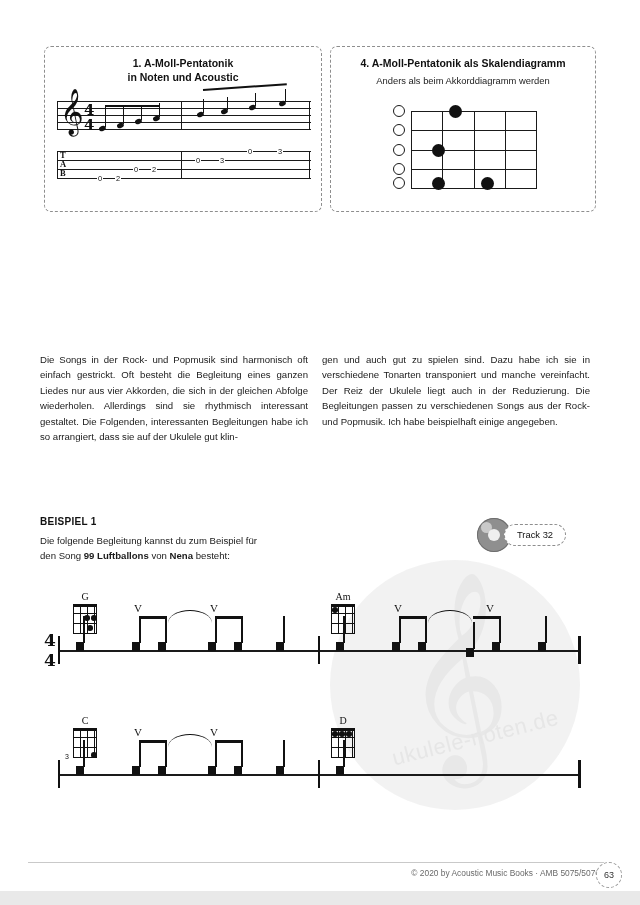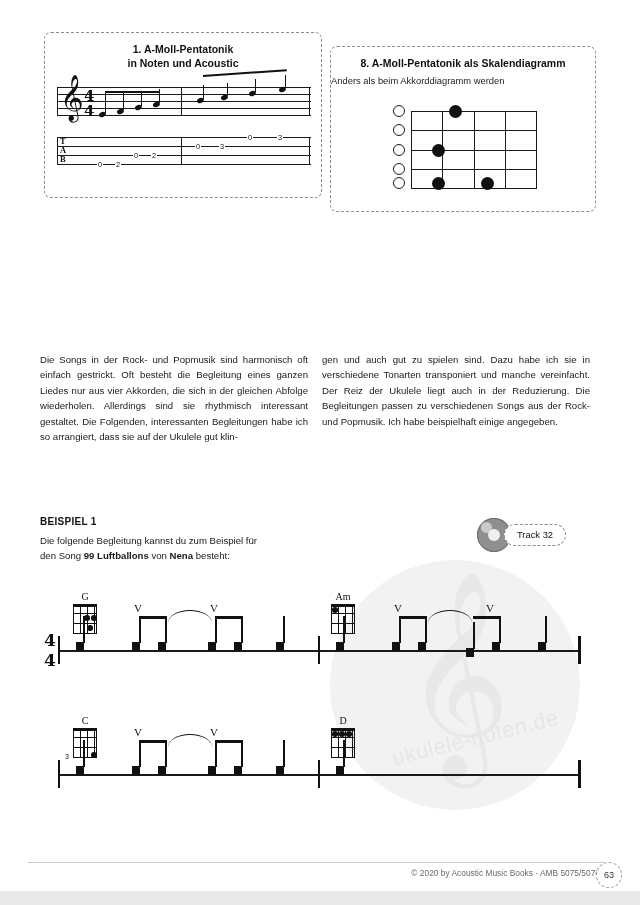--- a/index.html
+++ b/index.html
@@ -61,33 +61,33 @@
   }
 
   
   .topbox {
     position: absolute;
     border: 1.4px dashed #8e8e8e;
     border-radius: 7px;
     box-sizing: border-box;
     background: rgba(255,255,255,0.0);
   }
-  #box1 { left: 44px; top: 32px; width: 278px; height: 166px; }
+  #box1 { left: 44px; top: 46px; width: 278px; height: 166px; }
   #box2 { left: 330px; top: 46px; width: 266px; height: 166px; }
 
   .box-title {
     text-align: center;
     font-size: 10.5px;
     font-weight: bold;
     color: #111;
     margin-top: 9px;
     line-height: 14px;
   }
   .box-sub {
-    text-align: left;
+    text-align: center;
     font-size: 9.4px;
     color: #222;
     line-height: 14px;
     margin-top: 4px;
   }
 
   
   .notation1 {
     position: absolute;
     left: 12px;
@@ -543,21 +543,21 @@
       <div class="tabnum" style="left:94px; top:68px;">2</div>
 
       <div class="tabnum" style="left:138px; top:59px;">0</div>
       <div class="tabnum" style="left:162px; top:59px;">3</div>
       <div class="tabnum" style="left:190px; top:50px;">0</div>
       <div class="tabnum" style="left:220px; top:50px;">3</div>
     </div>
   </div>
 
   <div class="topbox" id="box2">
-    <div class="box-title">8. A-Moll-Pentatonik als Skalendiagramm</div>
+    <div class="box-title">4. A-Moll-Pentatonik als Skalendiagramm</div>
     <div class="box-sub">Anders als beim Akkorddiagramm werden</div>
 
     <div class="scalediag">
       <div class="sd-grid"></div>
       <div class="sd-vline" style="left:53px;"></div>
       <div class="sd-vline" style="left:85px;"></div>
       <div class="sd-vline" style="left:116px;"></div>
       <div class="sd-hline" style="left:22px; top:19px;"></div>
       <div class="sd-hline" style="left:22px; top:39px;"></div>
       <div class="sd-hline" style="left:22px; top:58px;"></div>

